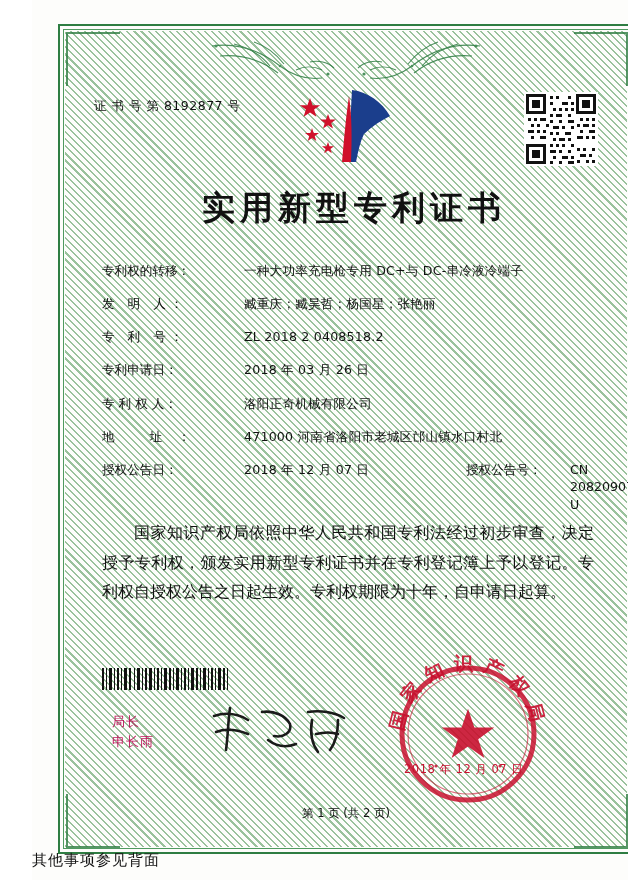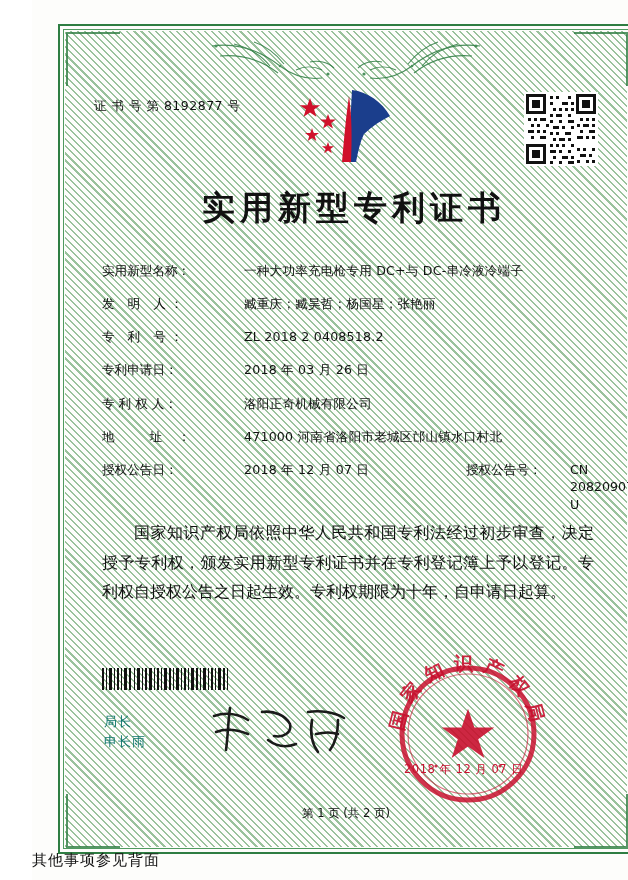--- a/index.html
+++ b/index.html
@@ -147,24 +147,24 @@
     left: 70px; top: 668px;
     width: 128px; height: 22px;
   }
   .seal {
     position: absolute;
     left: 352px; top: 650px;
     width: 168px; height: 168px;
   }
   .signature-block {
     position: absolute;
-    left: 72px; top: 712px;
+    left: 80px; top: 712px;
     font-size: 13px;
     line-height: 1.55;
-    color: #0f766e;
+    color: #be185d;
     letter-spacing: 1px;
   }
   .handwriting {
     position: absolute;
     left: 172px; top: 702px;
     width: 150px; height: 56px;
     font-family: "DejaVu Serif", "Liberation Serif", serif;
   }
   .page-num {
     position: absolute;
@@ -326,21 +326,21 @@
         <rect x="53" y="68" width="3" height="3"></rect>
         <rect x="62" y="68" width="3" height="3"></rect>
         <rect x="68" y="68" width="3" height="3"></rect>
     </g>
   </svg>
 
   <div class="title">实用新型专利证书</div>
 
   <div class="fields">
     <div class="field-row">
-      <div class="field-label">实用新型名称：</div>
+      <div class="field-label">专利权的转移：</div>
       <div class="field-value">一种大功率充电枪专用 DC+与 DC-串冷液冷端子</div>
     </div>
     <div class="field-row">
       <div class="field-label sp4">发 明 人：</div>
       <div class="field-value">臧重庆；臧昊哲；杨国星；张艳丽</div>
     </div>
     <div class="field-row">
       <div class="field-label sp4">专 利 号：</div>
       <div class="field-value">ZL 2018 2 0408518.2</div>
     </div>

